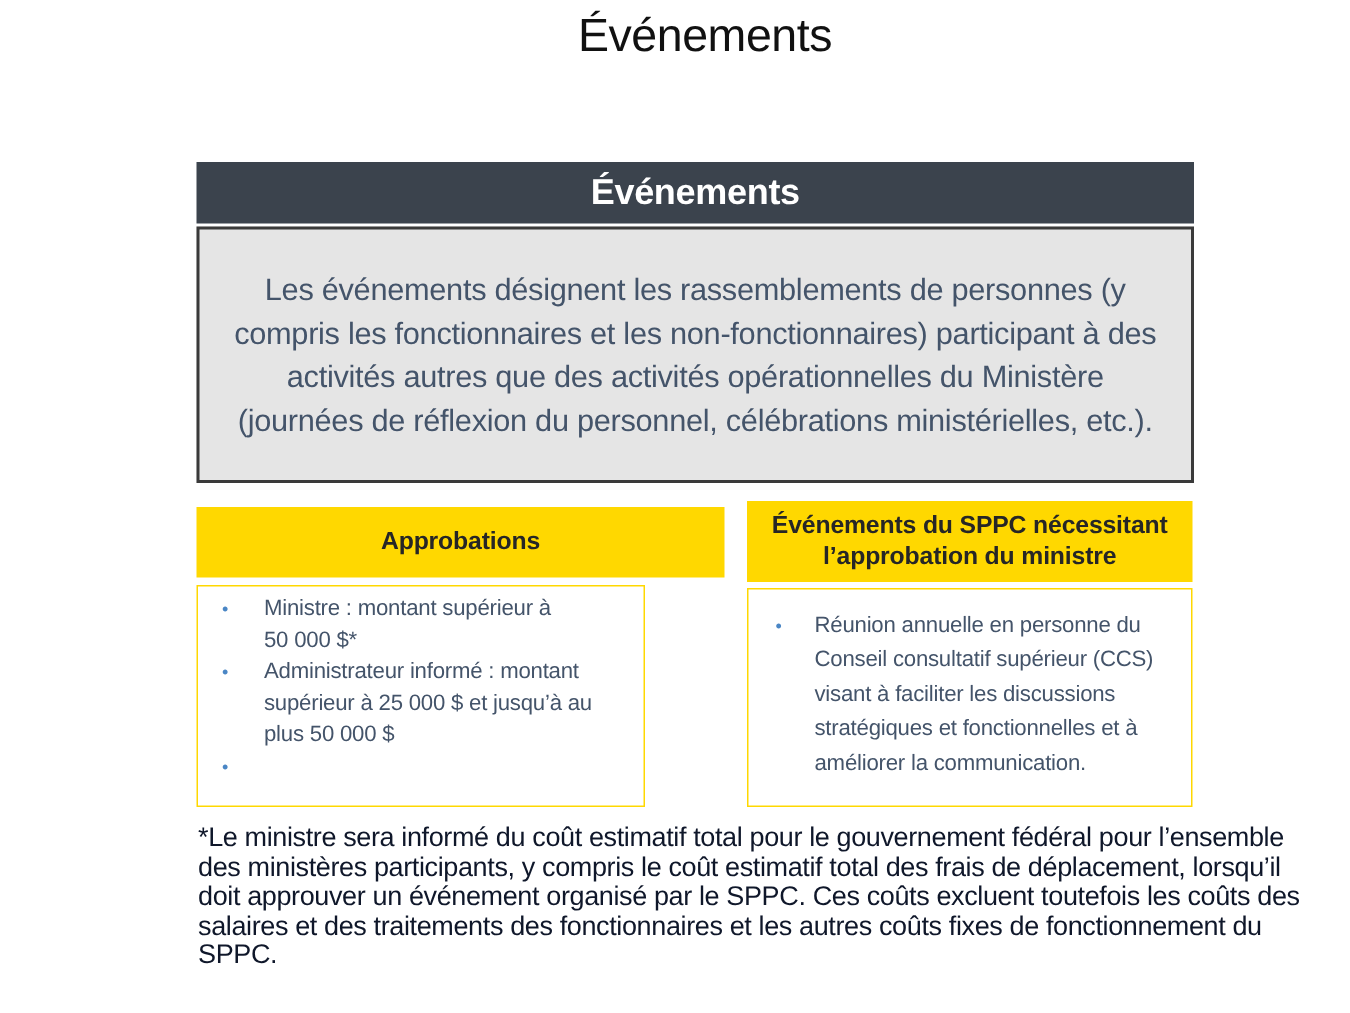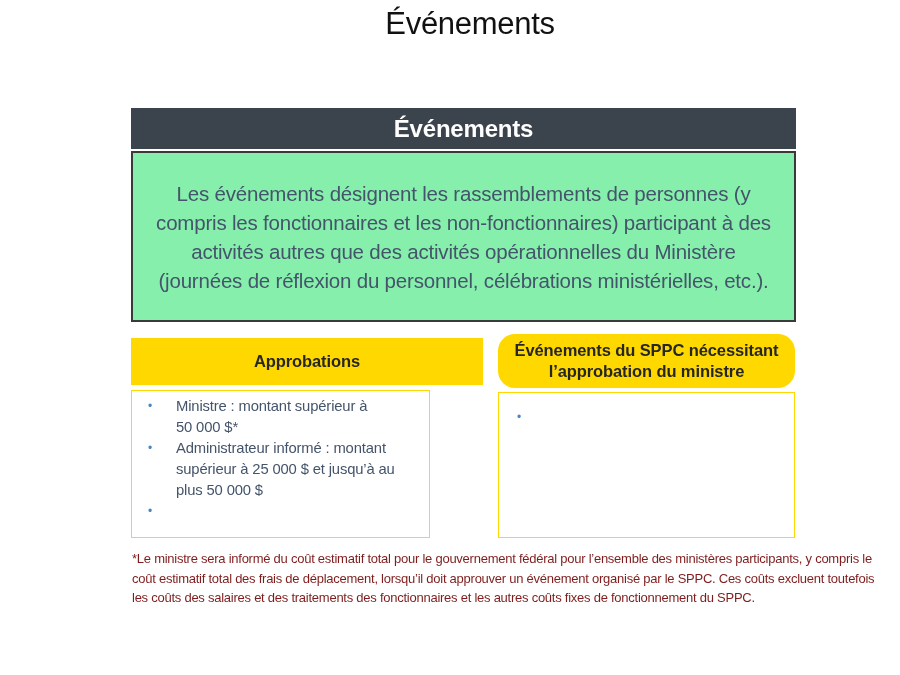--- a/index.html
+++ b/index.html
@@ -44,21 +44,21 @@
     letter-spacing: -0.2px;
   }
   .definition-box {
     position: absolute;
     left: 111px;
     top: 151px;
     width: 665px;
     height: 171px;
     box-sizing: border-box;
     border: 2px solid #3a3a3a;
-    background: #86efac;
+    background: #e5e5e5;
     display: flex;
     align-items: center;
     justify-content: center;
   }
   .definition-box p {
     margin: 0;
     padding: 0 14px;
     text-align: center;
     font-size: 20.5px;
     line-height: 29px;
@@ -73,21 +73,21 @@
     font-weight: 700;
     display: flex;
     align-items: center;
     justify-content: center;
     text-align: center;
     font-size: 16.5px;
     line-height: 21px;
     letter-spacing: -0.1px;
   }
   .panel-header.left  { left: 111px; top: 338px; width: 352px; height: 47px; }
-  .panel-header.right { left: 478px; top: 334px; width: 297px; height: 54px; padding: 0 6px; border-radius: 17px; }
+  .panel-header.right { left: 478px; top: 334px; width: 297px; height: 54px; padding: 0 6px; }
   .panel-body {
     position: absolute;
     box-sizing: border-box;
     background: #ffffff;
     border: 1.5px solid #FFD800;
   }
   .panel-body.left  { left: 111px; top: 390px; width: 299px; height: 148px; padding: 5px 6px 0 10px; }
   .panel-body.right { left: 478px; top: 392px; width: 297px; height: 146px; padding: 13px 8px 0 12px; }
   .panel-body ul {
     margin: 0;
@@ -115,22 +115,22 @@
     letter-spacing: -0.15px;
   }
   .panel-body.right .li-text { line-height: 23px; }
   .panel-body .li-text b { font-weight: 400; }
   .footnote {
     position: absolute;
     left: 112px;
     top: 549px;
     width: 752px;
     margin: 0;
-    color: #7f1d1d;
-    font-size: 13px;
+    color: #0f172a;
+    font-size: 18px;
     line-height: 19.5px;
     letter-spacing: -0.25px;
   }
 </style>
 </head>
 <body>
 
 <div class="slide">
 
   <h1 class="page-title">Événements</h1>
@@ -164,19 +164,20 @@
   </div>
 
   <div class="panel-header right">
     <span>Événements du SPPC nécessitant l’approbation du ministre</span>
   </div>
 
   <div class="panel-body right">
     <ul>
       <li>
         <span class="marker">•</span>
+        <span class="li-text"><b></b><span>Réunion annuelle en personne du Conseil consultatif supérieur (CCS) visant à faciliter les discussions stratégiques et fonctionnelles et à améliorer la communication.</span></span>
       </li>
     </ul>
   </div>
 
   <p class="footnote">*Le ministre sera informé du coût estimatif total pour le gouvernement fédéral pour l’ensemble des ministères participants, y compris le coût estimatif total des frais de déplacement, lorsqu’il doit approuver un événement organisé par le SPPC. Ces coûts excluent toutefois les coûts des salaires et des traitements des fonctionnaires et les autres coûts fixes de fonctionnement du SPPC.</p>
 
 </div>
 
 </body></html>

